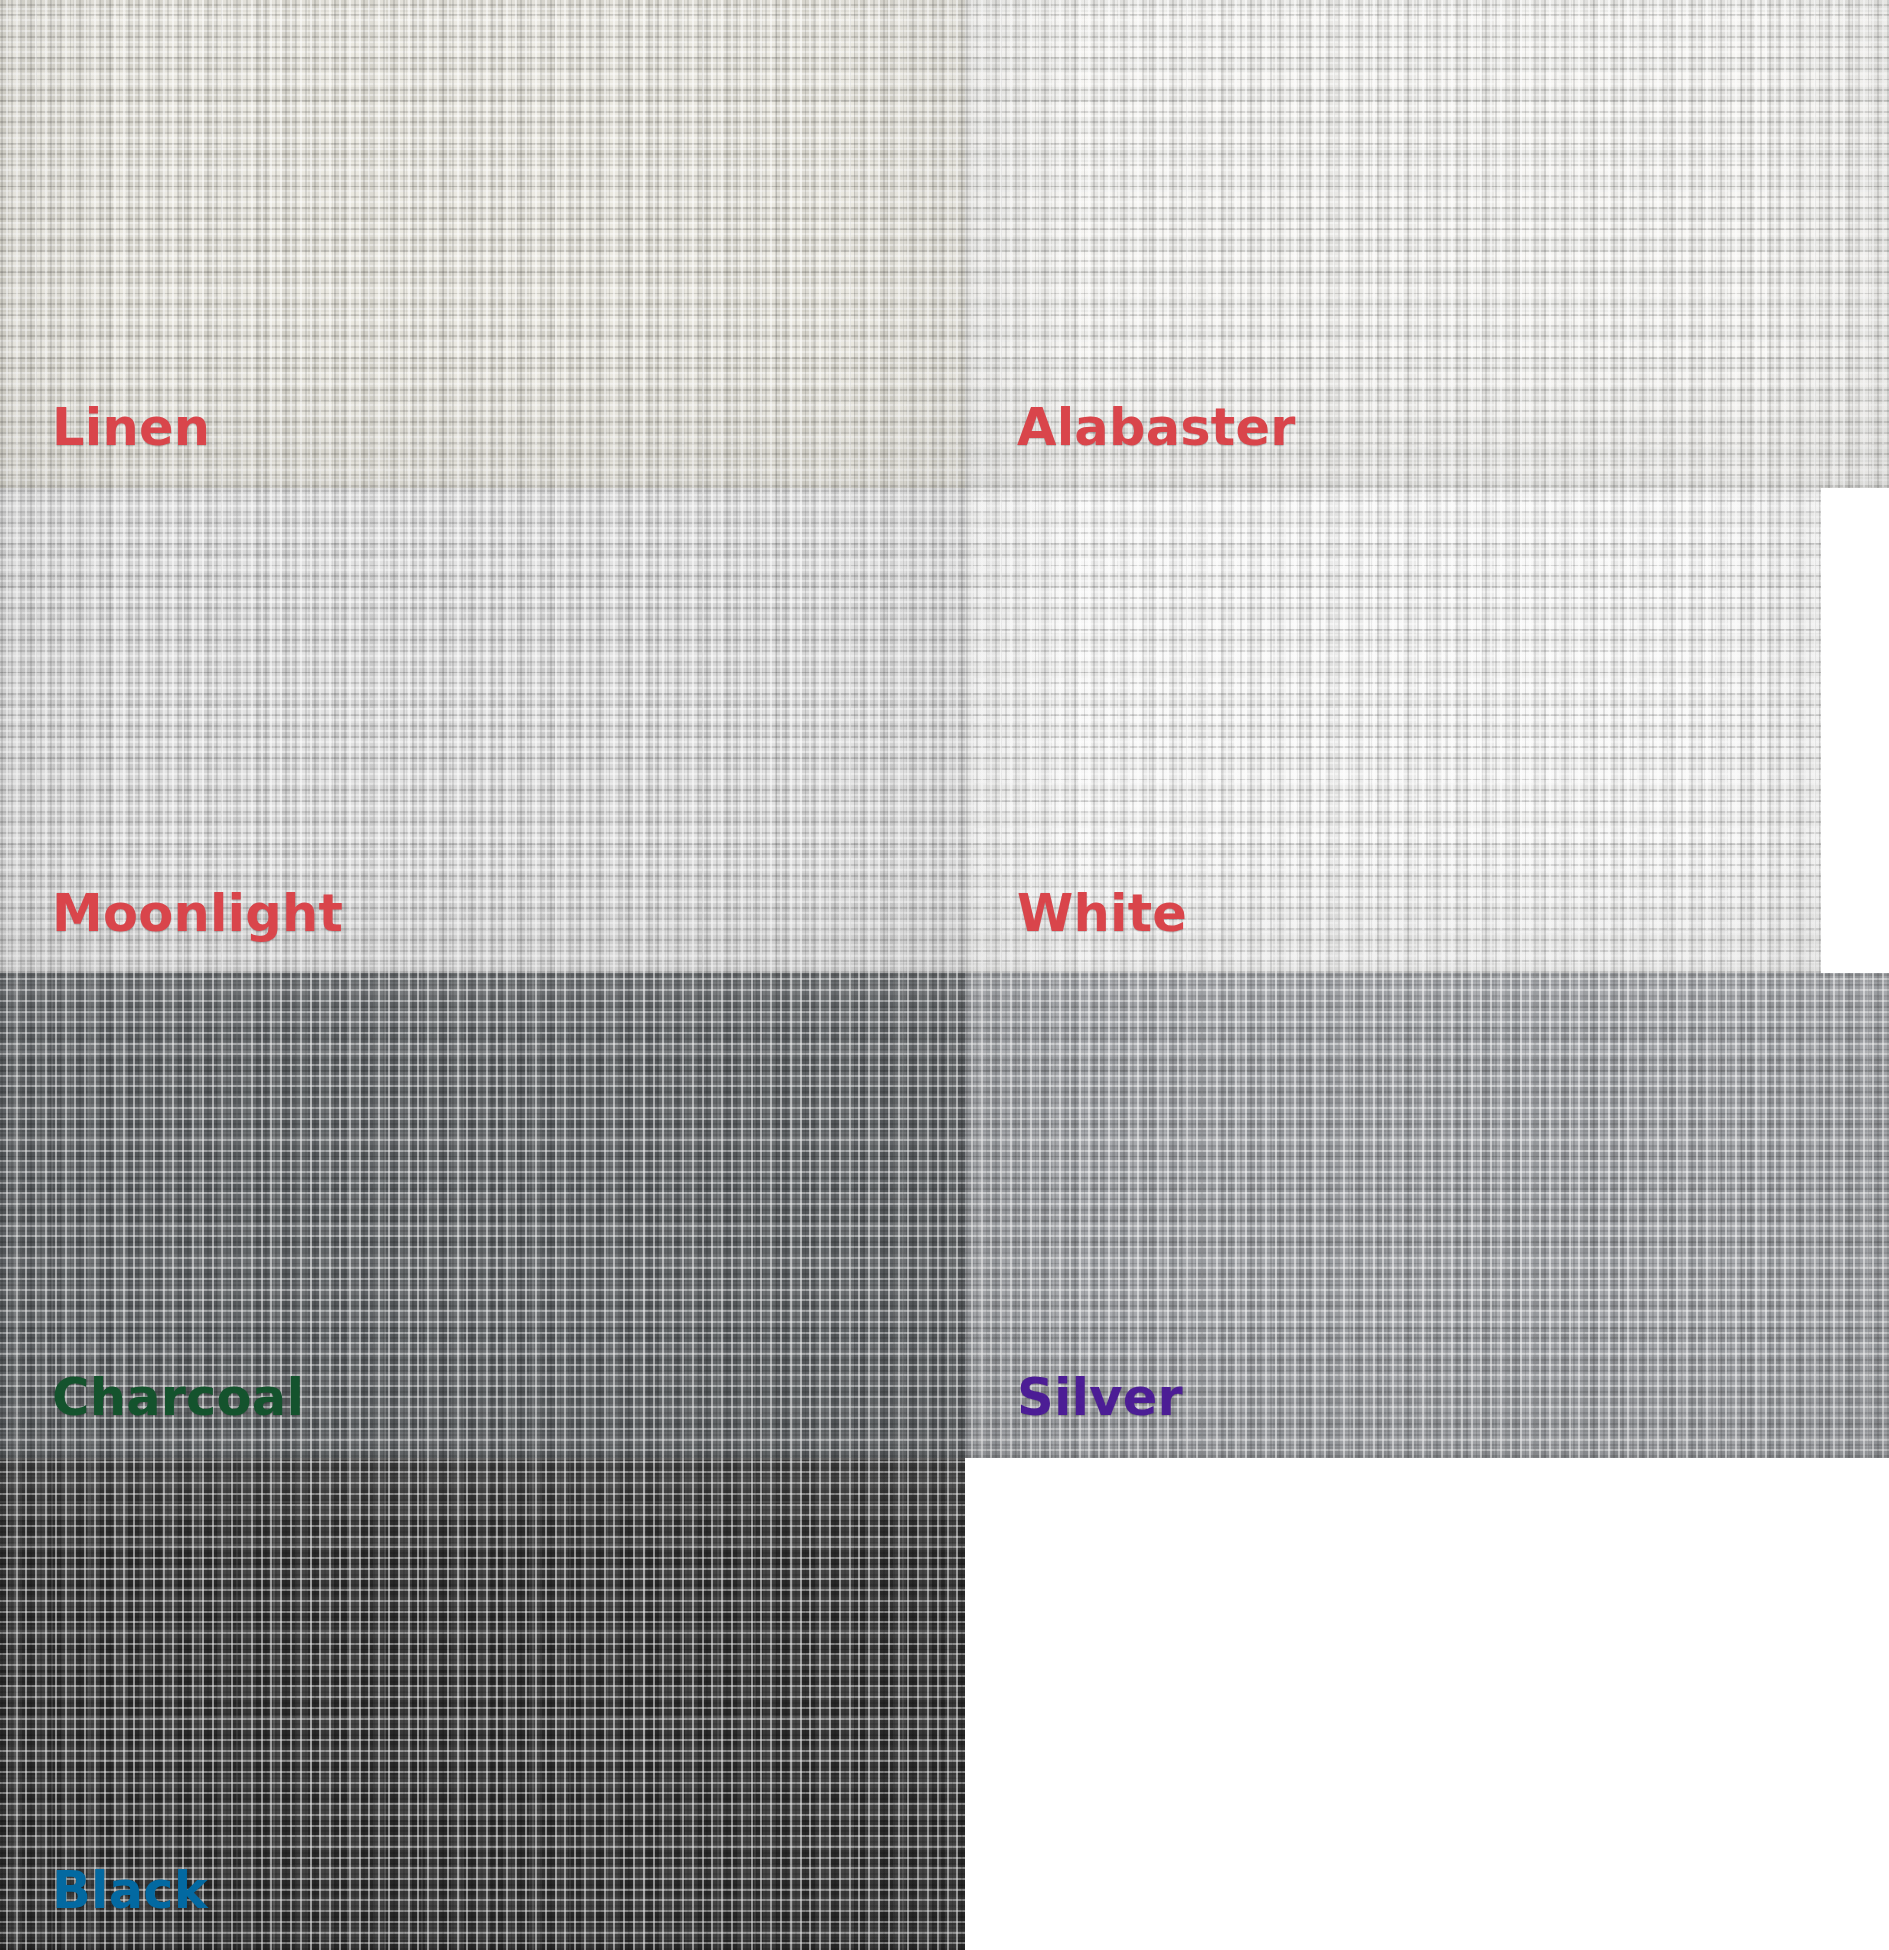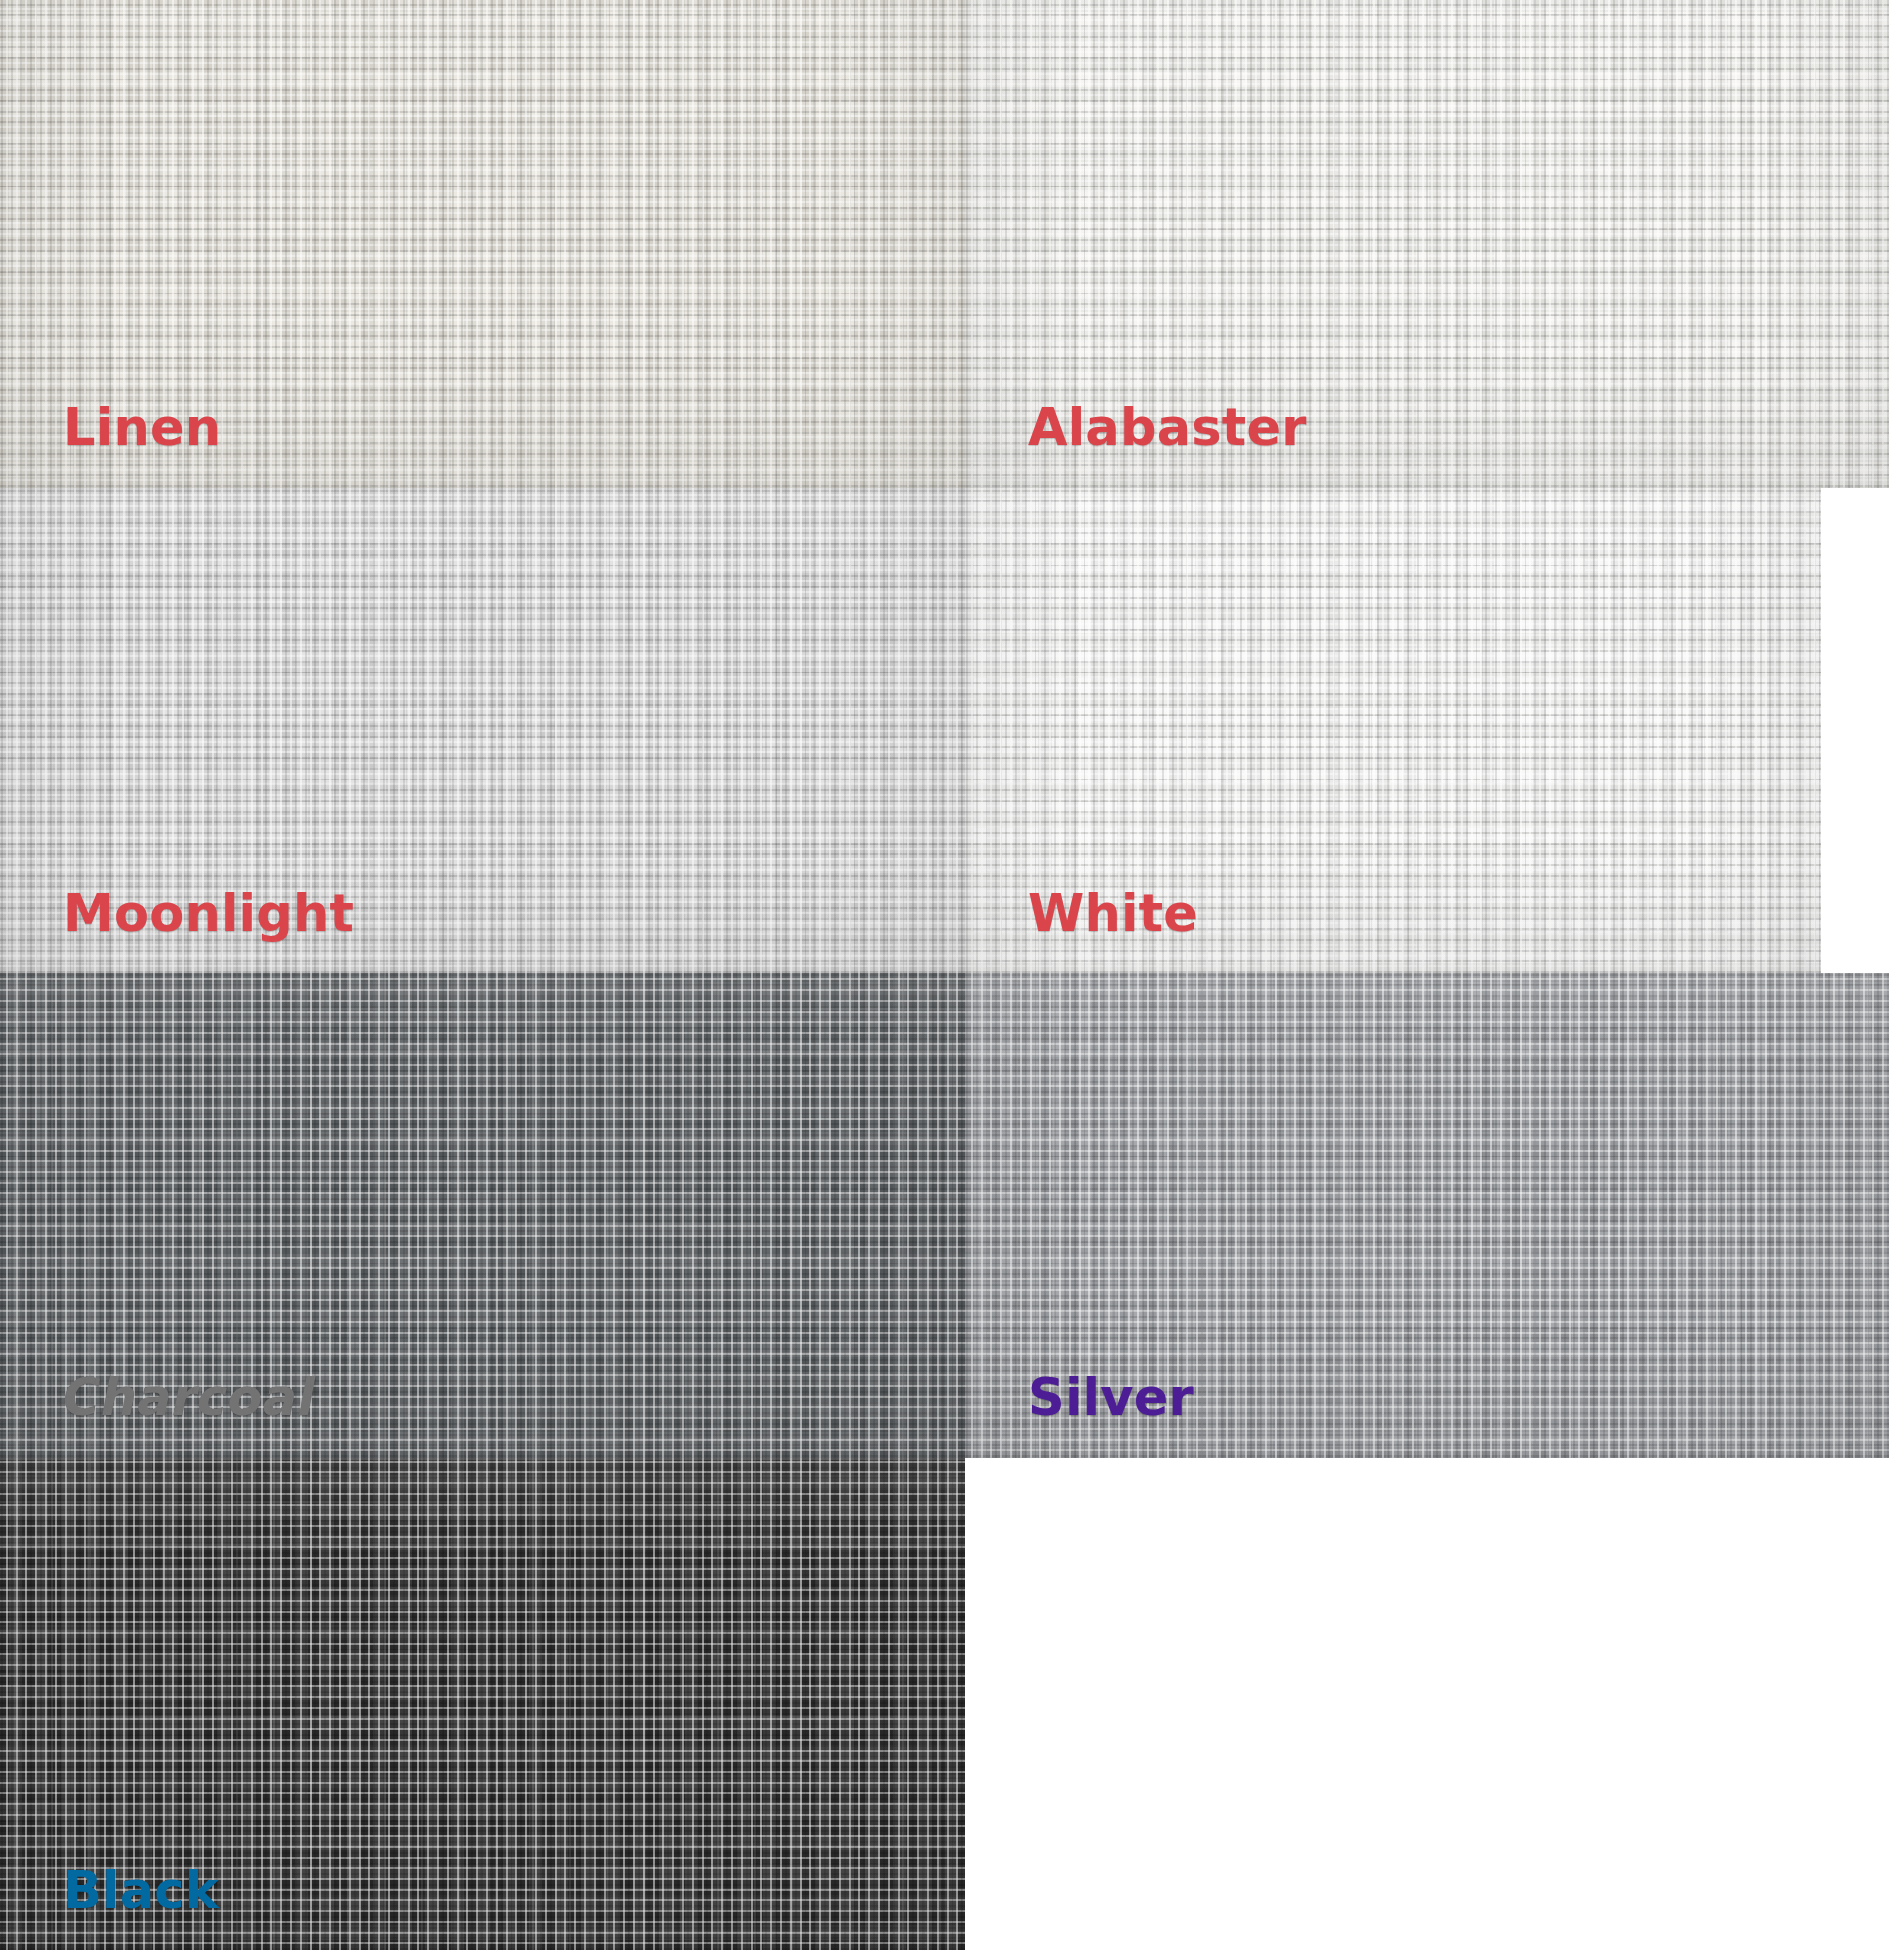--- a/index.html
+++ b/index.html
@@ -113,21 +113,21 @@
       linear-gradient(90deg,
         rgba(0,0,0,0.035) 0%,
         rgba(0,0,0,0.00) 14%,
         rgba(0,0,0,0.00) 86%,
         rgba(0,0,0,0.03) 100%);
     pointer-events: none;
   }
 
   .swatch-label {
     position: absolute;
-    left: 63px;
+    left: 52px;
     bottom: 33px;
     font-size: 51px;
     font-weight: 700;
     letter-spacing: 0.2px;
     line-height: 1.05;
     white-space: nowrap;
     text-shadow: 0 1px 1px rgba(0,0,0,0.18);
     user-select: none;
   }
 
@@ -166,21 +166,21 @@
       <div class="swatch-weave"></div>
       <div class="swatch-slub"></div>
       <div class="swatch-shade"></div>
       <div class="swatch-label" style="color: rgb(217, 69, 75);">White</div>
     </div>
     <div class="swatch" style="left: 0px; top: 973px; width: 965px; height: 485px;">
       <div class="swatch-fill" style="background: rgb(91, 95, 98);"></div>
       <div class="swatch-weave"></div>
       <div class="swatch-slub"></div>
       <div class="swatch-shade"></div>
-      <div class="swatch-label" style="color: #737373; font-style: italic;">Charcoal</div>
+      <div class="swatch-label" style="color: #14532d;">Charcoal</div>
     </div>
     <div class="swatch" style="left: 965px; top: 973px; width: 924px; height: 485px;">
       <div class="swatch-fill" style="background: rgb(154, 157, 161);"></div>
       <div class="swatch-weave"></div>
       <div class="swatch-slub"></div>
       <div class="swatch-shade"></div>
       <div class="swatch-label" style="color: #4c1d95;">Silver</div>
     </div>
     <div class="swatch" style="left: 0px; top: 1458px; width: 965px; height: 493px;">
       <div class="swatch-fill" style="background: rgb(43, 43, 43);"></div>

